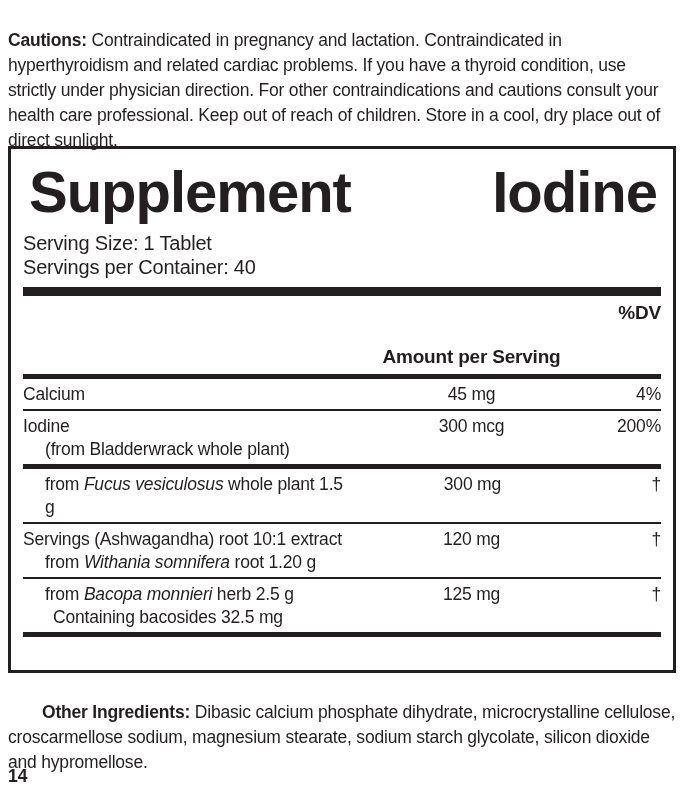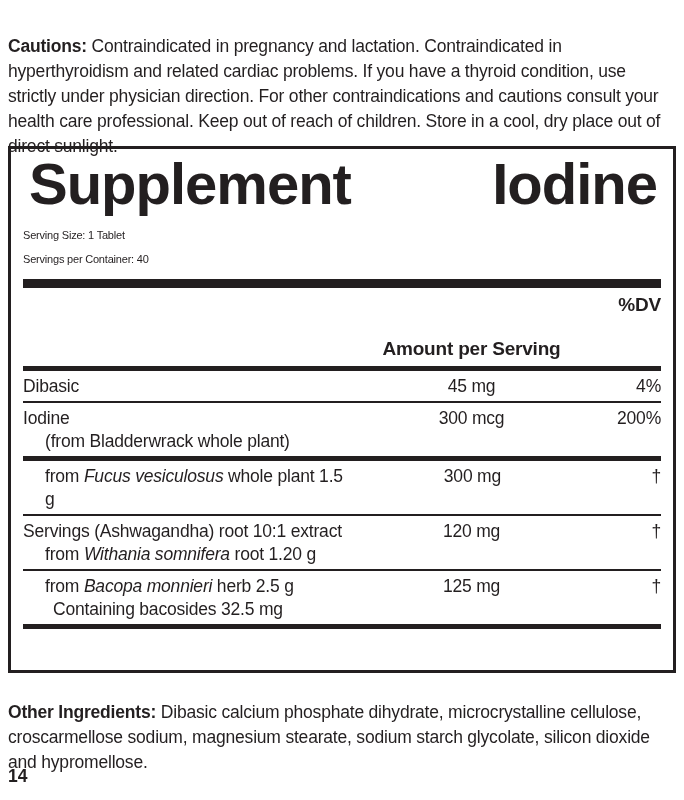--- a/index.html
+++ b/index.html
@@ -18,59 +18,59 @@
     position: relative;
     width: 684px;
     height: 800px;
     box-sizing: border-box;
   }
 
   
   .cautions {
     position: absolute;
     left: 8px;
-    top: 16px;
+    top: 10px;
     width: 668px;
     font-size: 17.5px;
     line-height: 25px;
     letter-spacing: -0.2px;
     color: #231f20;
   }
   .cautions b {
     font-weight: bold;
   }
 
   
   .panel {
     position: absolute;
     left: 8px;
     top: 146px;
     width: 668px;
     height: 527px;
     border: 3px solid #231f20;
     box-sizing: border-box;
-    padding: 0 12px;
+    padding: 8px 12px;
   }
 
   .sf-title {
     font-size: 58px;
     font-weight: bold;
     line-height: 62px;
     letter-spacing: -1px;
     margin-top: 4px;
     display: flex;
     justify-content: space-between;
     padding: 0 2px 0 6px;
   }
   .sf-title .word2 {
     margin-right: 2px;
   }
 
   .serving-lines {
-    font-size: 11px;
+    font-size: 20px;
     line-height: 24px;
     letter-spacing: -0.2px;
     margin-top: 8px;
   }
 
   .rule-thick {
     border-top: 9px solid #231f20;
     margin-top: 8px;
   }
   .rule-med {
@@ -122,21 +122,21 @@
   
   .other {
     position: absolute;
     left: 8px;
     top: 682px;
     width: 668px;
     font-size: 17.5px;
     line-height: 25px;
     letter-spacing: -0.2px;
   }
-  .other b { font-weight: bold; }
+  .other b { font-weight: bold; margin-left: 34px; }
 
   .pagenum {
     position: absolute;
     left: 8px;
     top: 765px;
     font-size: 17.5px;
     line-height: 22px;
     font-weight: bold;
   }
 </style>
@@ -164,21 +164,21 @@
     <div class="hdr-row">
       <span class="name"></span>
       <span class="amt">Amount per Serving</span>
       <span class="dv">%DV</span>
     </div>
 
     <div class="rule-med"></div>
 
     <div class="nut-row">
       <span class="name">
-        <span>Dibasic</span>
+        <span>Calcium</span>
       </span>
       <span class="amt">45 mg</span>
       <span class="dv">4%</span>
     </div>
 
     <div class="rule-thin"></div>
 
     <div class="nut-row">
       <span class="name">
         <span>Iodine</span>

